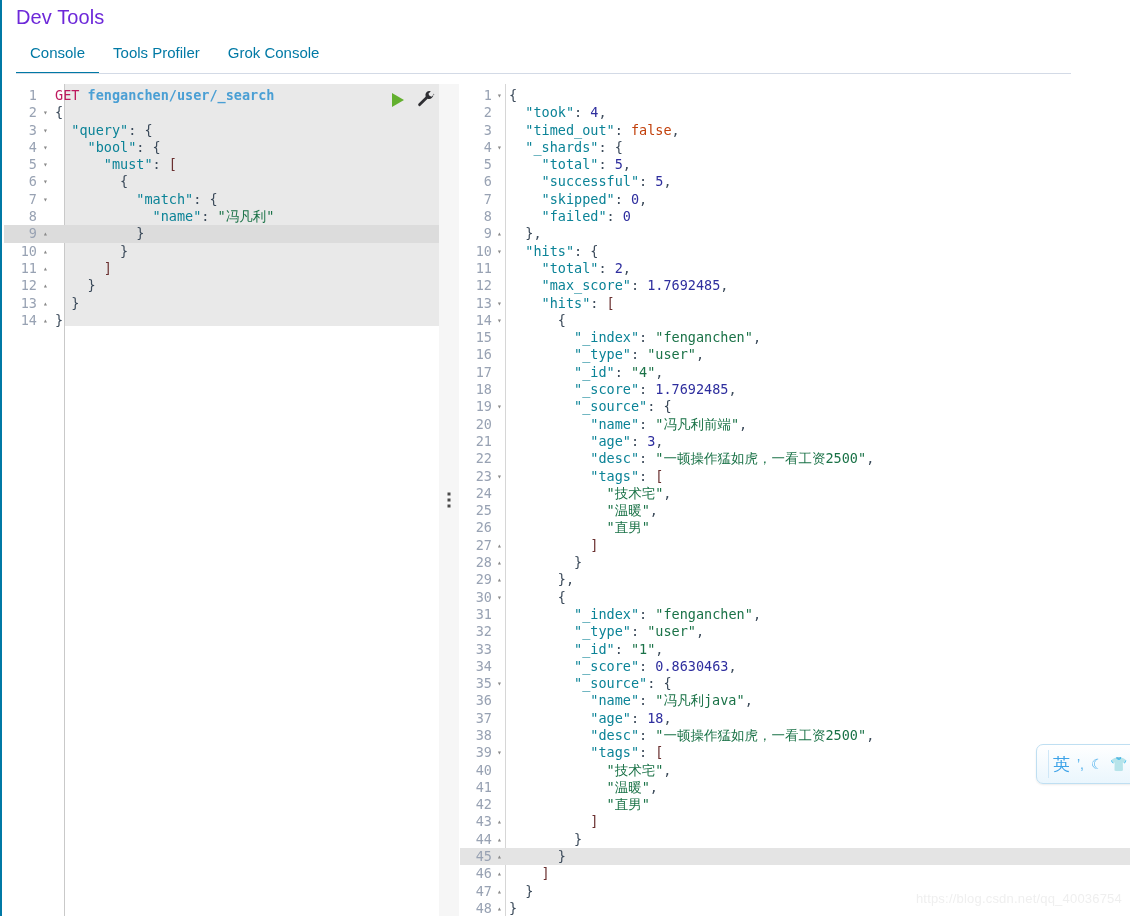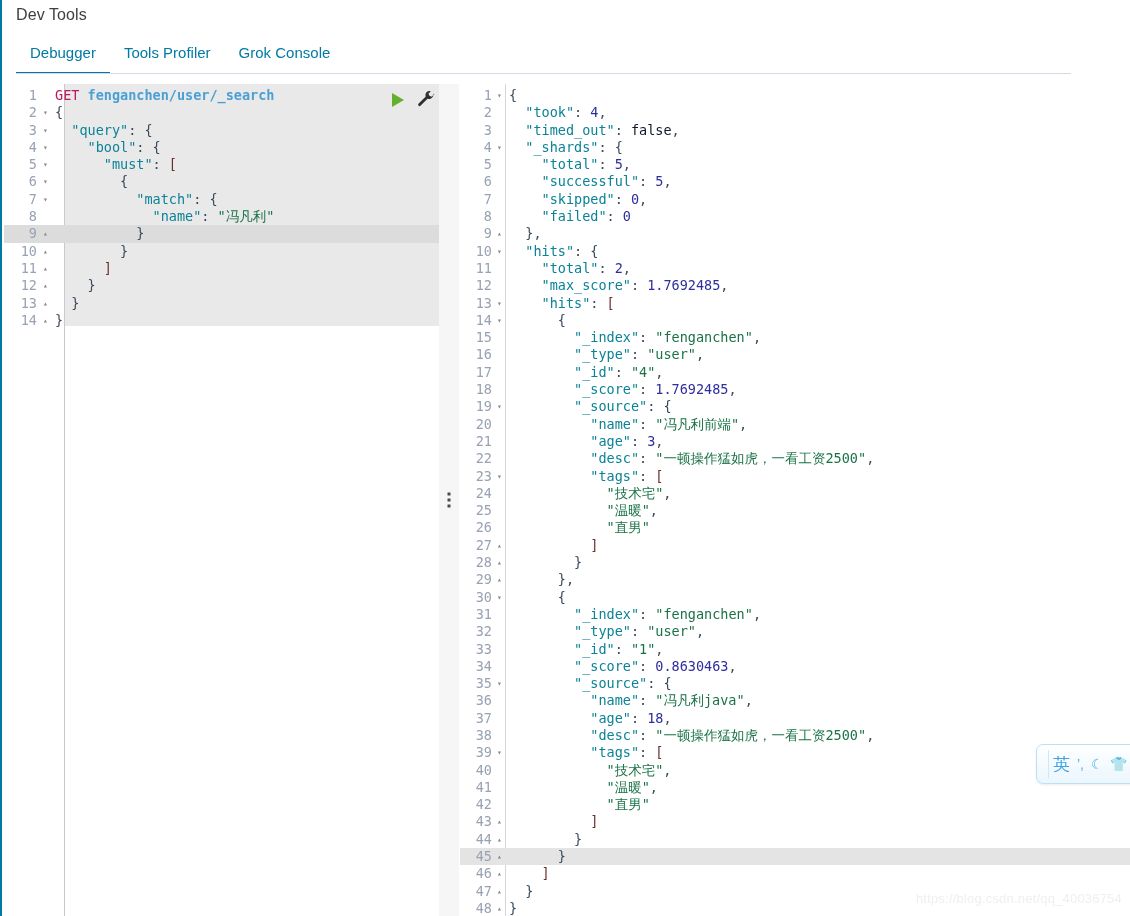--- a/index.html
+++ b/index.html
@@ -14,22 +14,22 @@
     position: relative;
     width: 1130px; height: 916px;
     background: #ffffff;
     border-left: 2px solid #0079a5;
   }
 
   
   .app-title {
     position: absolute;
     left: 14px; top: 6px;
-    font-size: 16px;
-    color: #404040;
+    font-size: 20px;
+    color: #6d28d9;
     letter-spacing: .1px;
   }
   .tabbar {
     position: absolute;
     left: 0; top: 36px;
     width: 1130px; height: 38px;
     display: flex;
     align-items: flex-end;
     padding-left: 14px;
   }
@@ -138,21 +138,21 @@
     position: absolute;
     left: 0; top: 3px;
     width: 672px;
   }
   .right-rows .row.hl { background: #e4e4e4; }
 
   
   .k   { color: #0b8397; }          
   .s   { color: #1a7247; }          
   .n   { color: #2e2e9e; }          
-  .b   { color: #0f172a; }          
+  .b   { color: #c2410c; }          
   .p   { color: #3b4a5a; }          
   .br  { color: #6a3030; }          
   .m   { color: #be185d; }          
   .u   { color: #4a9fd4; font-weight: bold; }          
 
   
   .play {
     position: absolute;
     left: 390px; top: 93px;
     width: 0; height: 0;
@@ -229,21 +229,21 @@
   }
 </style>
 </head>
 <body>
 
 <div id="app">
 
   <div class="app-title">Dev Tools</div>
 
   <div class="tabbar" id="tabbar">
-      <div class="tab active">Debugger</div>
+      <div class="tab active">Console</div>
       <div class="tab">Tools Profiler</div>
       <div class="tab">Grok Console</div>
     </div>
   <div class="tabbar-rule"></div>
 
   <div class="pane-left">
     <div class="editor-bg"></div>
     <div class="editor-border"></div>
     <div class="left-rows code" id="left-rows"><div class="row"><span class="gutter">1</span><span class="fold"></span><span class="txt"><span class="m">GET</span> <span class="u">fenganchen/user/_search</span></span></div><div class="row"><span class="gutter">2</span><span class="fold">▾</span><span class="txt"><span class="p">{</span></span></div><div class="row"><span class="gutter">3</span><span class="fold">▾</span><span class="txt">  <span class="k">"query"</span><span class="p">:</span> <span class="p">{</span></span></div><div class="row"><span class="gutter">4</span><span class="fold">▾</span><span class="txt">    <span class="k">"bool"</span><span class="p">:</span> <span class="p">{</span></span></div><div class="row"><span class="gutter">5</span><span class="fold">▾</span><span class="txt">      <span class="k">"must"</span><span class="p">:</span> <span class="br">[</span></span></div><div class="row"><span class="gutter">6</span><span class="fold">▾</span><span class="txt">        <span class="p">{</span></span></div><div class="row"><span class="gutter">7</span><span class="fold">▾</span><span class="txt">          <span class="k">"match"</span><span class="p">:</span> <span class="p">{</span></span></div><div class="row"><span class="gutter">8</span><span class="fold"></span><span class="txt">            <span class="k">"name"</span><span class="p">:</span> <span class="s">"冯凡利"</span></span></div><div class="row hl"><span class="gutter">9</span><span class="fold">▴</span><span class="txt">          <span class="p">}</span></span></div><div class="row"><span class="gutter">10</span><span class="fold">▴</span><span class="txt">        <span class="p">}</span></span></div><div class="row"><span class="gutter">11</span><span class="fold">▴</span><span class="txt">      <span class="br">]</span></span></div><div class="row"><span class="gutter">12</span><span class="fold">▴</span><span class="txt">    <span class="p">}</span></span></div><div class="row"><span class="gutter">13</span><span class="fold">▴</span><span class="txt">  <span class="p">}</span></span></div><div class="row"><span class="gutter">14</span><span class="fold">▴</span><span class="txt"><span class="p">}</span></span></div></div>
   </div>

